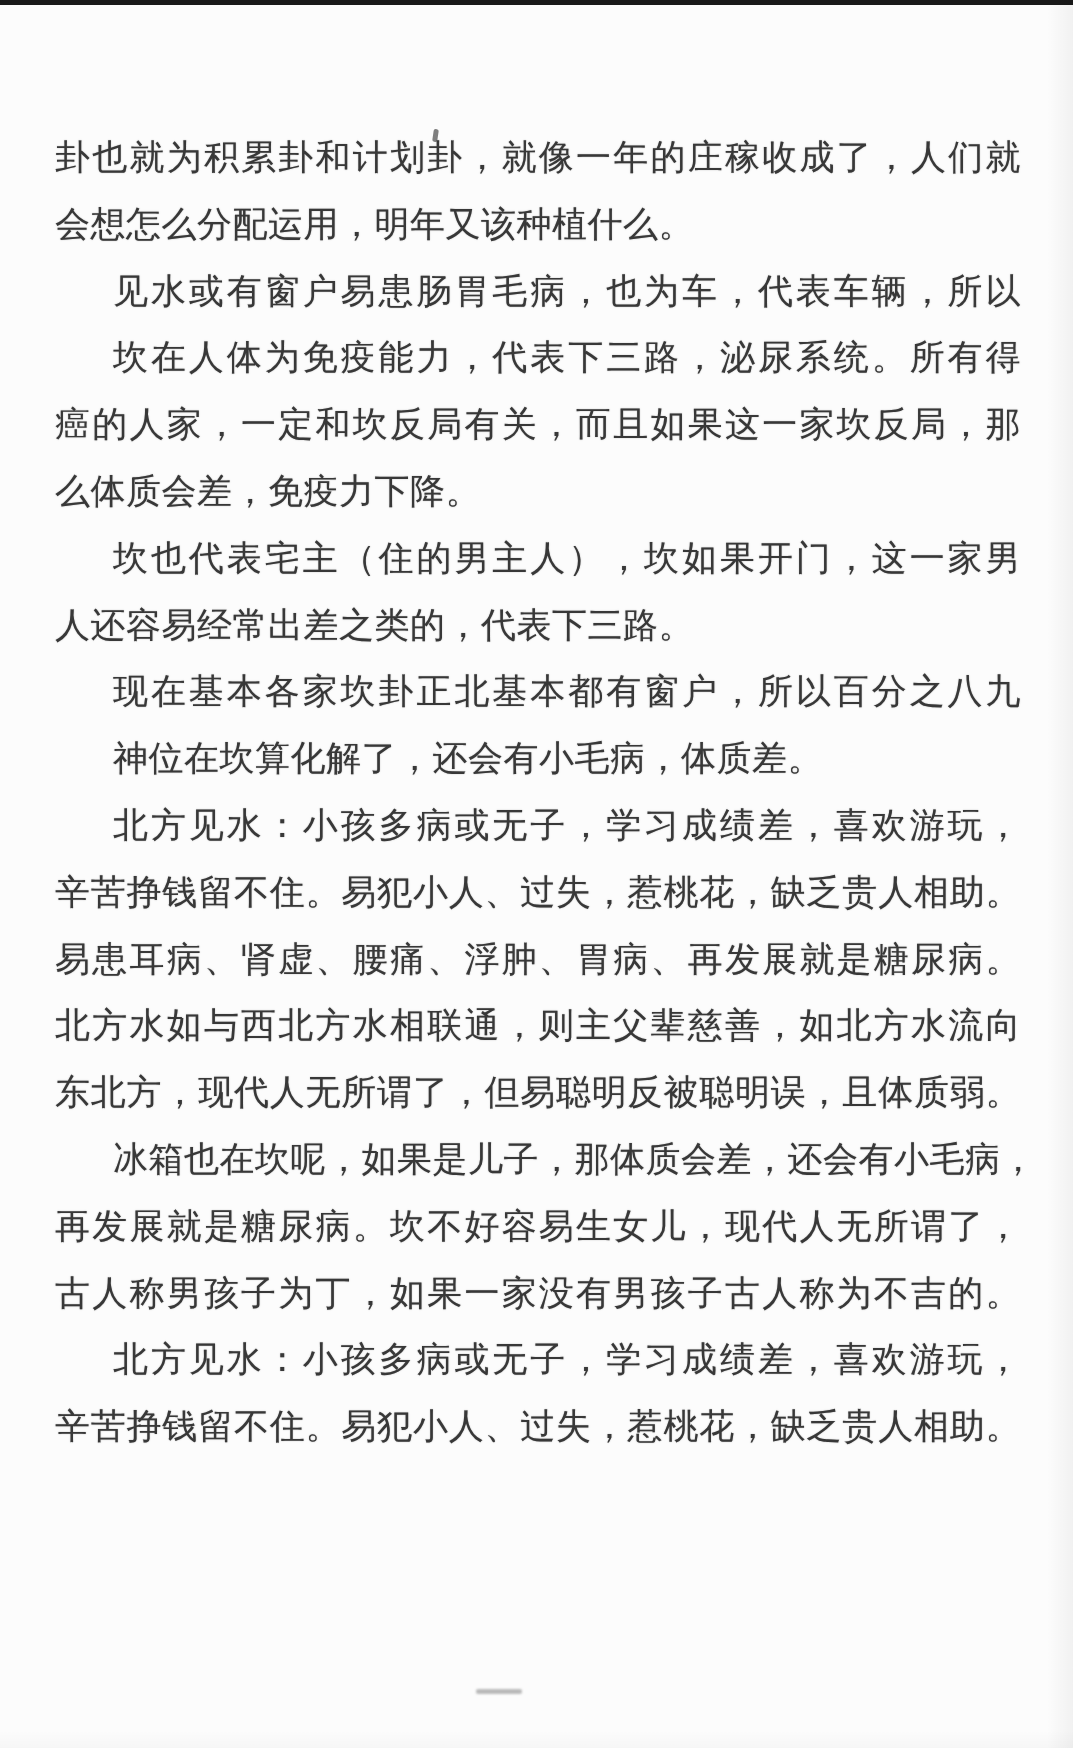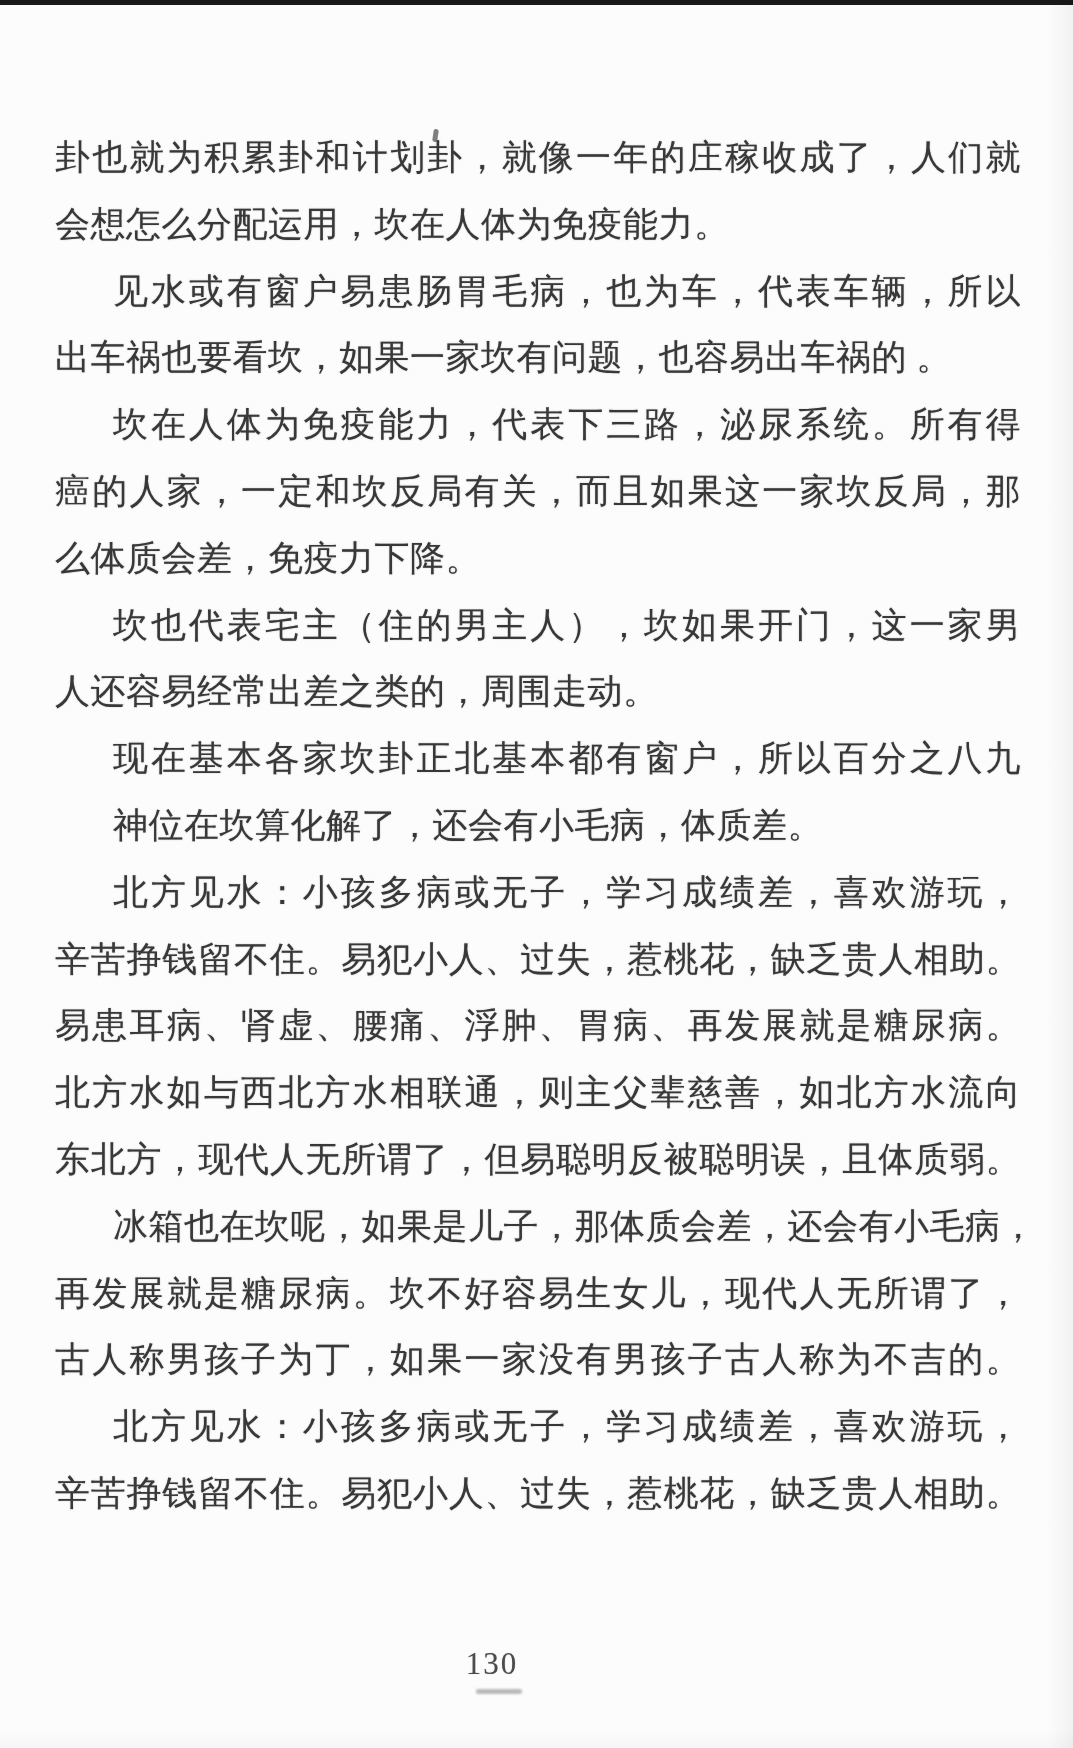--- a/index.html
+++ b/index.html
@@ -86,41 +86,39 @@
 </head>
 <body>
 
 <div class="page">
   <div class="top-edge"></div>
 
   <div class="artifact-dot"></div>
 
   <main class="body-text">
       <div class="line just">卦也就为积累卦和计划卦，就像一年的庄稼收成了，人们就</div>
-      <div class="line">会想怎么分配运用，坎在人体为免疫能力。</div>
+      <div class="line">会想怎么分配运用，明年又该种植什么。</div>
       <div class="line indent just">见水或有窗户易患肠胃毛病，也为车，代表车辆，所以</div>
-      <div class="line">出车祸也要看坎，如果一家坎有问题，也容易出车祸的 。</div>
       <div class="line indent just">坎在人体为免疫能力，代表下三路，泌尿系统。所有得</div>
       <div class="line just">癌的人家，一定和坎反局有关，而且如果这一家坎反局，那</div>
       <div class="line">么体质会差，免疫力下降。</div>
       <div class="line indent just">坎也代表宅主（住的男主人），坎如果开门，这一家男</div>
-      <div class="line">人还容易经常出差之类的，周围走动。</div>
+      <div class="line">人还容易经常出差之类的，代表下三路。</div>
       <div class="line indent just">现在基本各家坎卦正北基本都有窗户，所以百分之八九</div>
       <div class="line indent">神位在坎算化解了，还会有小毛病，体质差。</div>
       <div class="line indent just">北方见水：小孩多病或无子，学习成绩差，喜欢游玩，</div>
       <div class="line just">辛苦挣钱留不住。易犯小人、过失，惹桃花，缺乏贵人相助。</div>
       <div class="line just">易患耳病、肾虚、腰痛、浮肿、胃病、再发展就是糖尿病。</div>
       <div class="line just">北方水如与西北方水相联通，则主父辈慈善，如北方水流向</div>
       <div class="line just">东北方，现代人无所谓了，但易聪明反被聪明误，且体质弱。</div>
       <div class="line indent just">冰箱也在坎呢，如果是儿子，那体质会差，还会有小毛病，</div>
       <div class="line just">再发展就是糖尿病。坎不好容易生女儿，现代人无所谓了，</div>
       <div class="line just">古人称男孩子为丁，如果一家没有男孩子古人称为不吉的。</div>
       <div class="line indent just">北方见水：小孩多病或无子，学习成绩差，喜欢游玩，</div>
       <div class="line just">辛苦挣钱留不住。易犯小人、过失，惹桃花，缺乏贵人相助。</div>
     </main>
 
-  <div class="page-number">130</div>
 
   <div class="artifact-smudge"></div>
 
   <div class="edge-shade-right"></div>
   <div class="edge-shade-bottom"></div>
 </div>
 
 </body></html>

